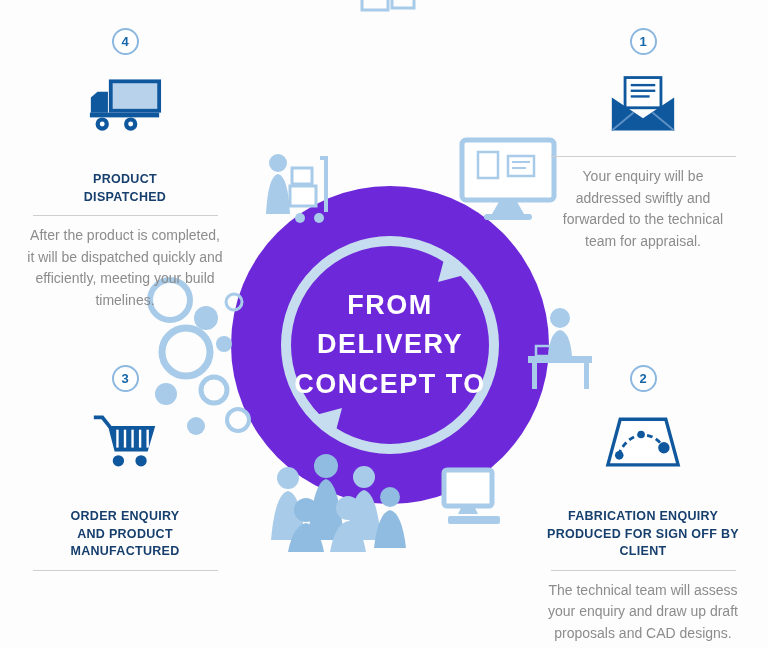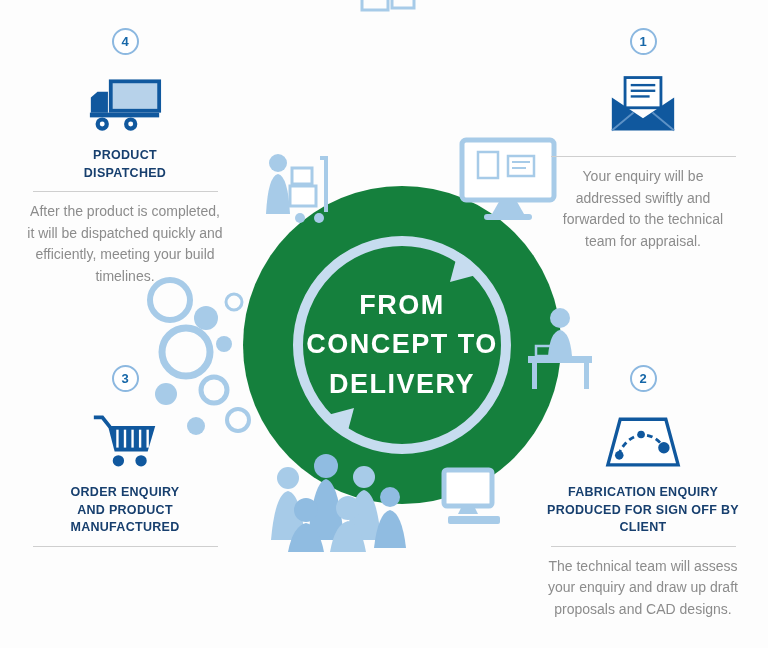--- a/index.html
+++ b/index.html
@@ -1,42 +1,42 @@
 <!DOCTYPE html>
 <html><head>
 <meta charset="utf-8">
 <style>
   * { margin:0; padding:0; box-sizing:border-box; }
   html,body { background:#ffffff; font-family:"Liberation Sans", sans-serif; }
   .canvas { position:relative; width:768px; height:648px; background:#fdfdfd; overflow:hidden; }
 
   
-  .center-circle { position:absolute; left:243px; top:186px; width:318px; height:318px;
-                   border-radius:50%; background:#15803d; }
+  .center-circle { position:absolute; left:231px; top:186px; width:318px; height:318px;
+                   border-radius:50%; background:#6d28d9; }
   .ring { position:absolute; left:0; top:0; }
   .center-text { position:absolute; inset:0; display:flex; flex-direction:column;
                  align-items:center; justify-content:center; color:#ffffff;
                  font-weight:bold; font-size:27px; letter-spacing:1.5px; line-height:1.45; }
 
   
   .decor { position:absolute; left:0; top:0; pointer-events:none; }
 
   
   .step { position:absolute; width:210px; display:flex; flex-direction:column;
           align-items:center; text-align:center; }
   .step-4 { left:20px;  top:28px;  }
   .step-1 { left:538px; top:28px;  }
   .step-3 { left:20px;  top:365px; }
   .step-2 { left:538px; top:365px; }
 
   .num { width:27px; height:27px; border:2px solid #8cb8e0; border-radius:50%;
          color:#1667a8; font-weight:bold; font-size:13px; display:flex;
          align-items:center; justify-content:center; margin-bottom:13px; background:#fff; }
   .icon { height:66px; display:flex; align-items:flex-end; justify-content:center; margin-bottom:13px; }
-  .title { font-size:12.5px; font-weight:bold; color:#173f6e; letter-spacing:.3px; line-height:1.4; }
+  .title { font-size:12.5px; font-weight:bold; color:#173f6e; letter-spacing:.3px; line-height:1.4;margin-top:24px; }
   .step-1 .title { max-width:175px; }
   .step-2 .title { max-width:200px; }
   .step-3 .title { max-width:140px; }
   .step-4 .title { max-width:130px; }
   .divider { width:185px; height:1px; background:#cfcfcf; margin:9px 0; }
   .desc { font-size:14px; color:#8c8c8c; line-height:1.55; }
   .step-1 .desc { max-width:190px; }
   .step-2 .desc { max-width:200px; }
   .step-3 .desc { max-width:208px; }
   .step-4 .desc { max-width:198px; }
@@ -47,22 +47,22 @@
 <div class="canvas">
 
   <div class="center-circle">
     <svg class="ring" width="318" height="318" viewBox="0 0 318 318">
       <circle cx="159" cy="159" r="104" fill="none" stroke="#c6dcef" stroke-width="10"></circle>
       <path d="M215 66 L237 88 L207 96 Z" fill="#c6dcef"></path>
       <path d="M103 252 L81 230 L111 222 Z" fill="#c6dcef"></path>
     </svg>
     <div class="center-text">
       <span>FROM</span>
+      <span>DELIVERY</span>
       <span>CONCEPT TO</span>
-      <span>DELIVERY</span>
     </div>
   </div>
 
   <svg class="decor" width="768" height="648" viewBox="0 0 768 648">
 
     <g>
       <rect x="362" y="-8" width="26" height="18" fill="none" stroke="#a7cbe8" stroke-width="3"></rect>
       <rect x="392" y="-6" width="22" height="14" fill="none" stroke="#a7cbe8" stroke-width="3"></rect>
     </g>
 

